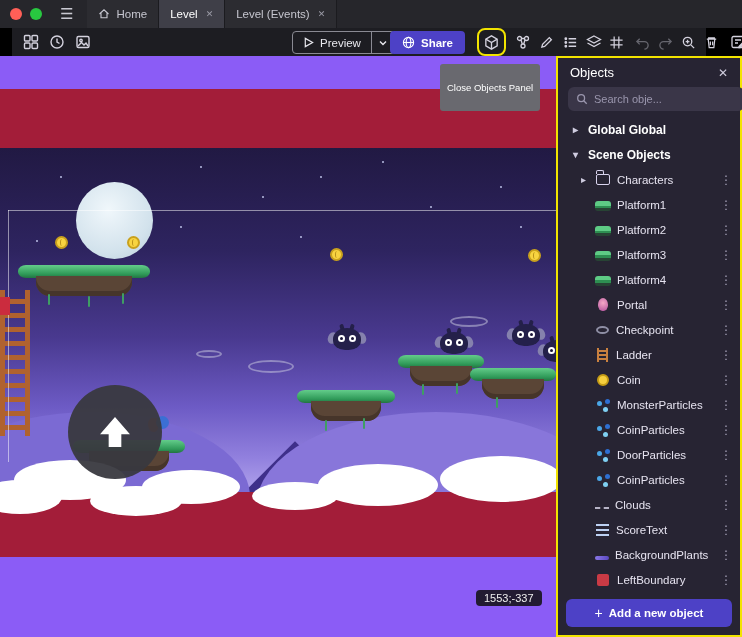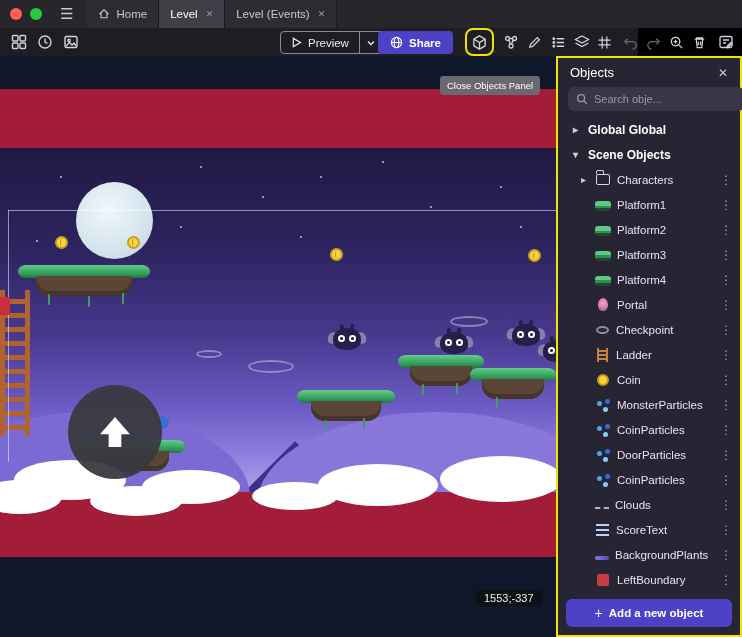--- a/index.html
+++ b/index.html
@@ -18,32 +18,32 @@
   .tl.red{background:#ff5f57;margin-left:10px}
   .tl.green{background:#28c840}
   .hamburger{color:#c9c9d2;font-size:15px;margin-left:18px;margin-right:14px;cursor:default}
   .tabs{display:flex;height:28px;align-items:stretch}
   .tab{display:flex;align-items:center;gap:6px;padding:0 11px;font-size:11.5px;color:#c6c6cf;background:#2c2c31;border-right:1px solid #1b1b1f}
   .tab.active{background:#3f3f48;color:#fff}
   .tab .close{font-size:9px;color:#9a9aa5;margin-left:2px}
   .tab svg{flex:none}
 
   
-  .toolbar{position:absolute;left:0;top:28px;width:638px;height:28px;background:#1d1d22}
+  .toolbar{position:absolute;left:12px;top:28px;width:694px;height:28px;background:#1d1d22}
   .tbtn{position:absolute;top:2px;width:25px;height:24px;display:flex;align-items:center;justify-content:center;color:#d4d2de;border-radius:4px}
   .tbtn.dim{color:#67676f}
   .tbtn.hl{outline:2px solid var(--highlight-yellow);outline-offset:0;border-radius:6px}
   .btn-preview{position:absolute;left:280px;top:3px;height:23px;display:flex;align-items:center;border:1px solid #8a8a93;border-radius:4px;color:#e8e8ee;font-size:11.5px;padding:0}
   .btn-preview .seg{display:flex;align-items:center;gap:6px;padding:0 10px;height:100%}
   .btn-preview .chev{border-left:1px solid #8a8a93;padding:0 6px;height:100%;display:flex;align-items:center}
   .btn-share{position:absolute;left:378px;top:3px;height:23px;display:flex;align-items:center;gap:6px;padding:0 12px;background:var(--accent-purple);border-radius:4px;color:#fff;font-size:11.5px;font-weight:600}
-  .tooltip{position:absolute;left:440px;top:76px;background:#69696f;color:#fff;font-size:9.5px;padding:4px 7px;border-radius:3px;z-index:60}
+  .tooltip{position:absolute;left:440px;top:64px;background:#69696f;color:#fff;font-size:9.5px;padding:18px 7px;border-radius:3px;z-index:60}
 
   
-  .canvas{position:absolute;left:0;top:56px;width:556px;height:581px;background:#0f172a;overflow:hidden}
+  .canvas{position:absolute;left:0;top:56px;width:556px;height:581px;background:#8b5cf6;overflow:hidden}
   .band-top{position:absolute;left:0;top:33px;width:100%;height:59px;background:var(--band-red);z-index:1}
   .band-bottom{position:absolute;left:0;top:436px;width:100%;height:65px;background:var(--band-red);z-index:1}
   .sky{position:absolute;left:0;top:92px;width:100%;height:344px;overflow:hidden;z-index:1;
        background:linear-gradient(180deg,#211943 0%,#2e2460 30%,#49398f 55%,#6c5ac4 75%,#9180de 90%,#b1a3ec 100%)}
   .star{position:absolute;width:2px;height:2px;border-radius:50%;background:#d5dbff;opacity:.85}
   .hill{position:absolute;border-radius:50%}
   .h1{left:-70px;bottom:-90px;width:320px;height:170px;background:#7b6ad3}
   .h2{right:-60px;bottom:-110px;width:360px;height:190px;background:#8876da}
   .mtn{position:absolute;width:90px;height:90px;background:#49389a;transform:rotate(45deg);bottom:-58px}
   .moon{position:absolute;left:76px;top:34px;width:77px;height:77px;border-radius:50%;

